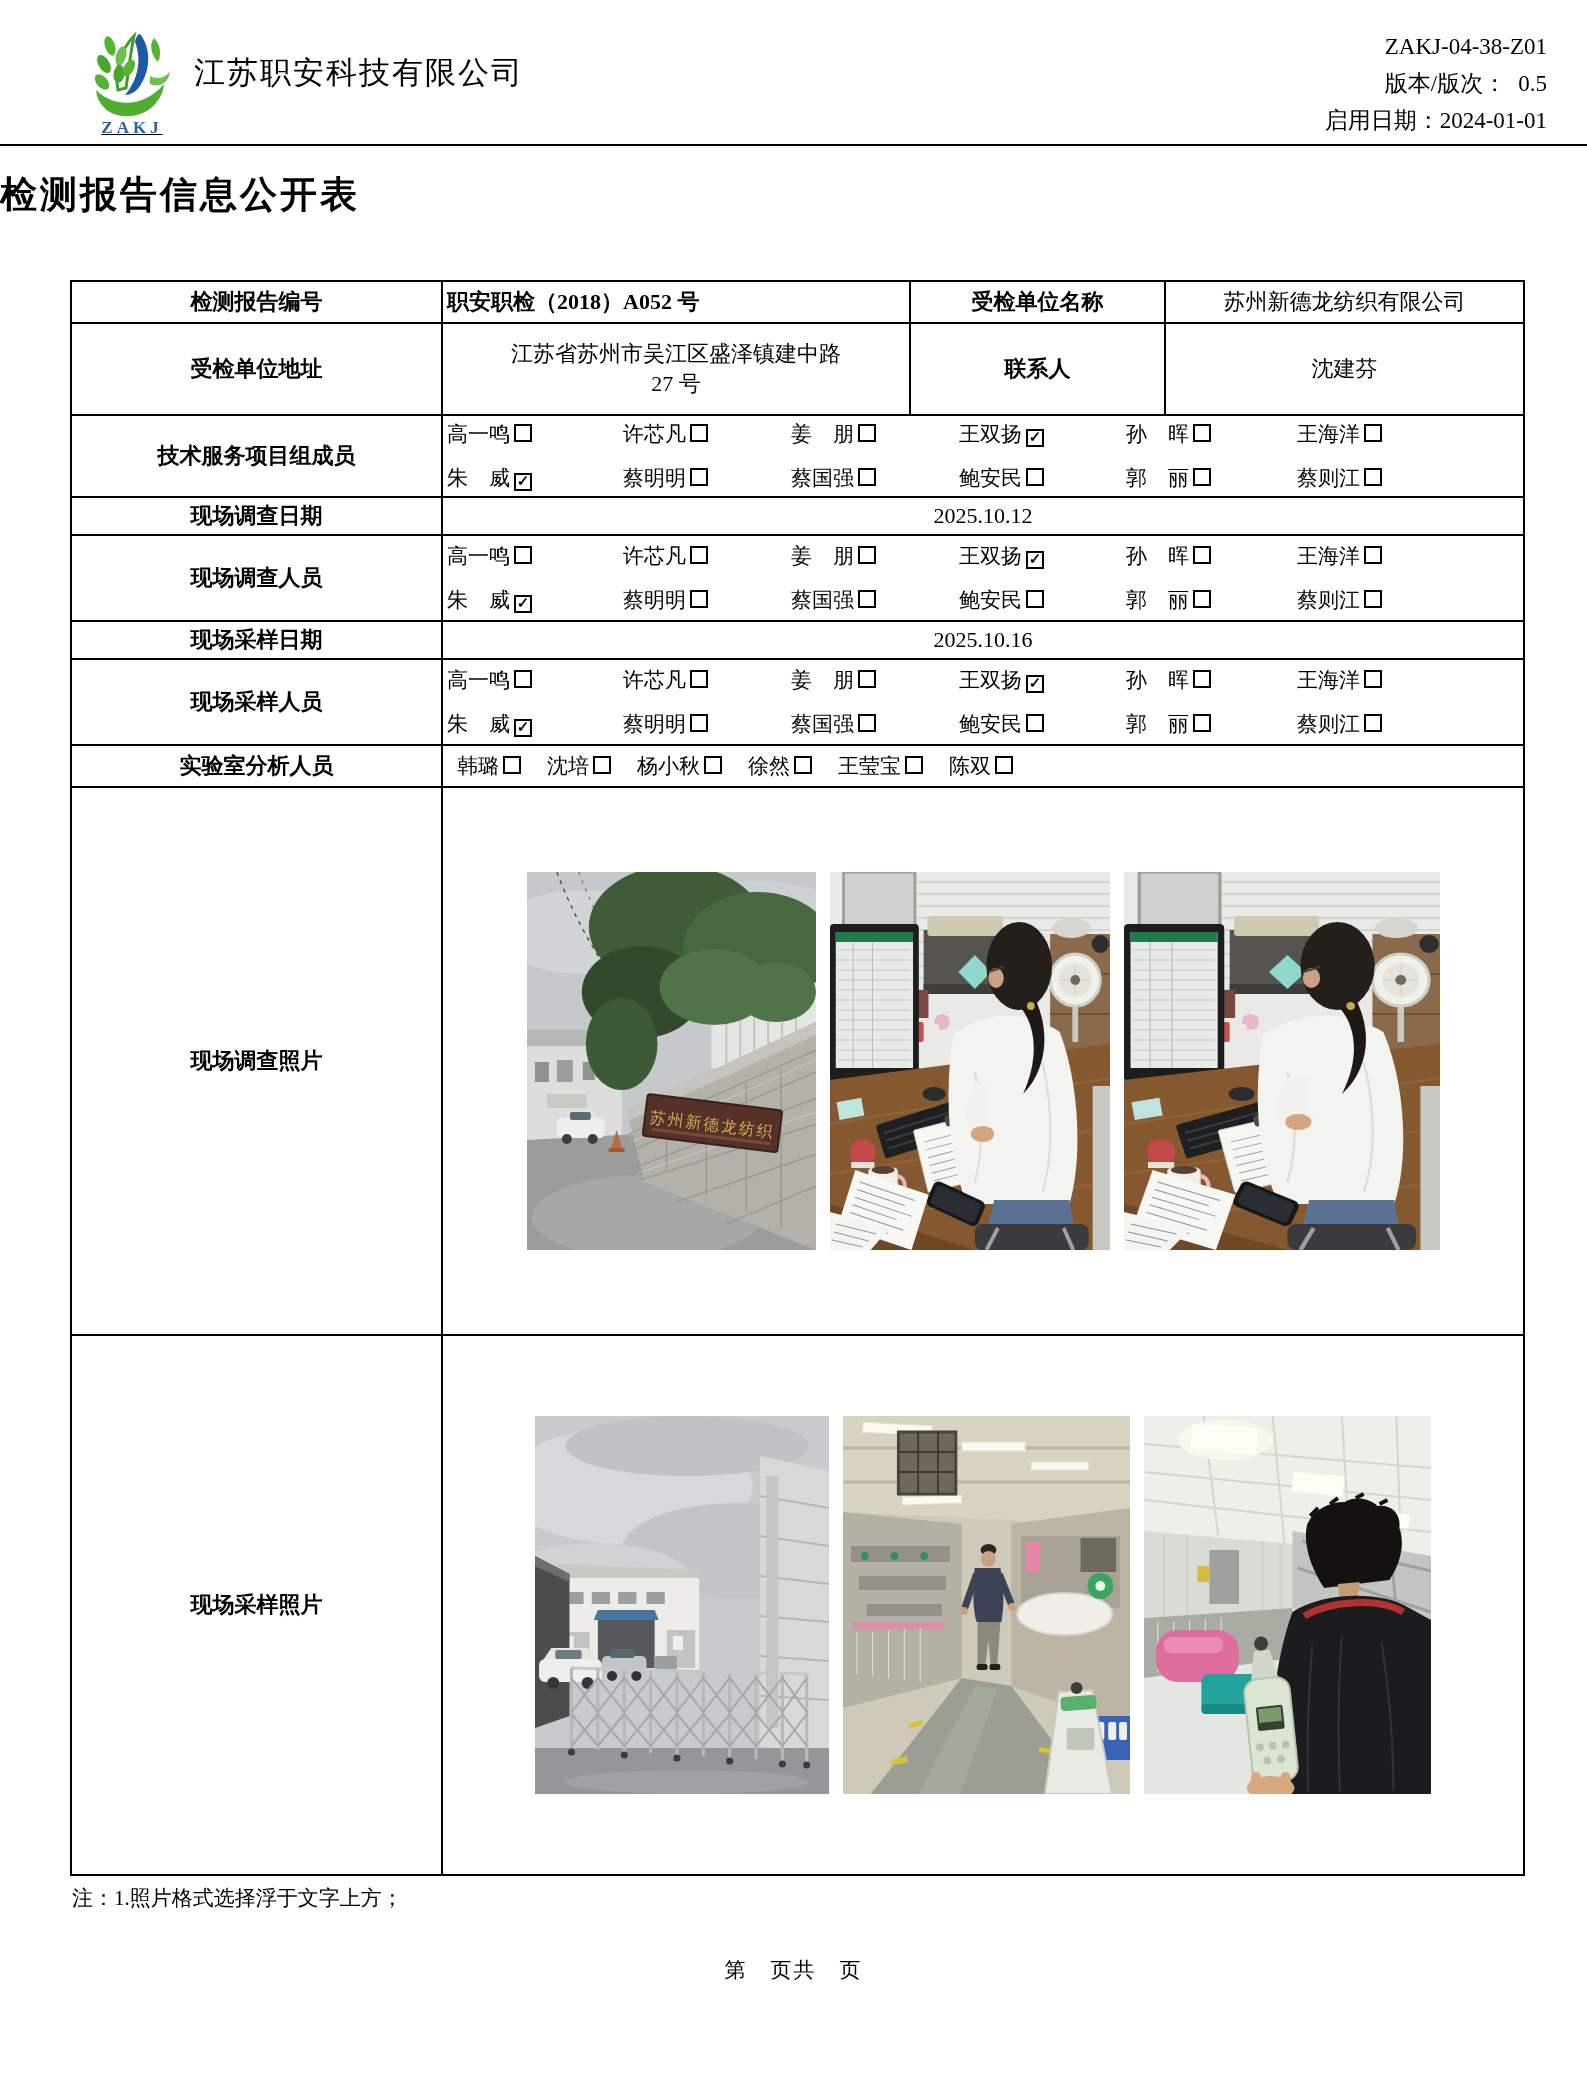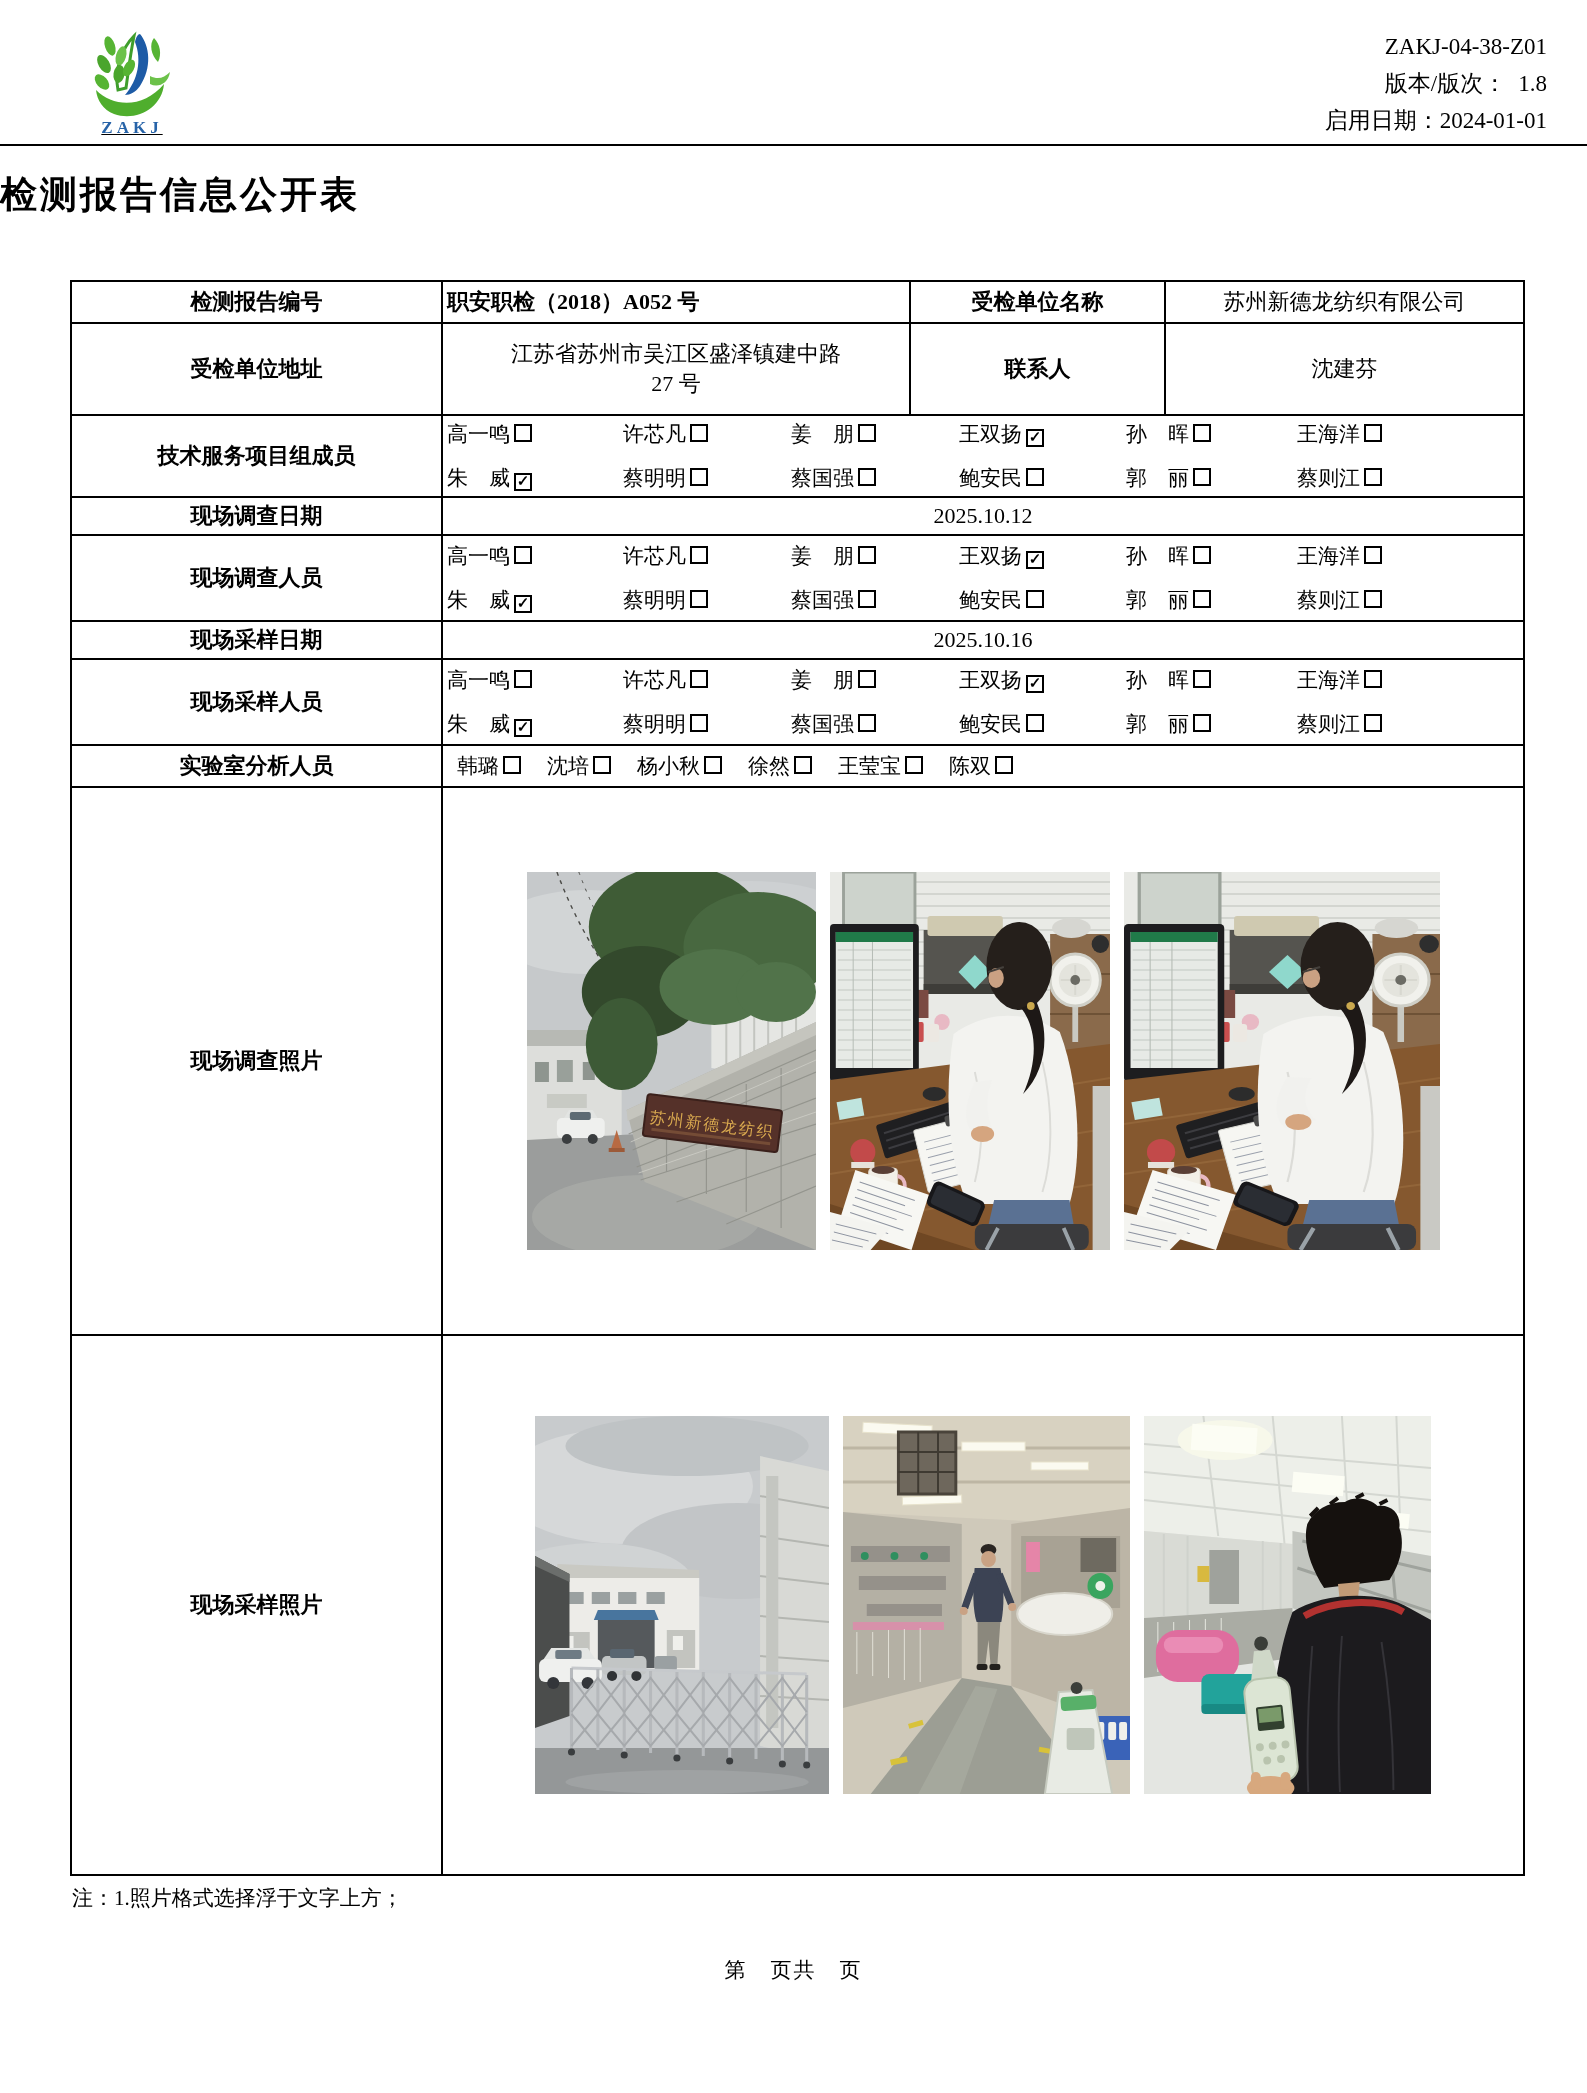--- a/index.html
+++ b/index.html
@@ -85,23 +85,24 @@
 
       <path d="M52,8 C62,20 64,42 52,60 C48,66 42,69 37,69 C50,54 54,34 47,16 C48,11 50,8 52,8 Z" fill="#1d5ba6"></path>
 
       <path d="M66,12 C72,18 74,28 70,36 C63,29 61,18 66,12 Z" fill="#56b433"></path>
 
       <path d="M8,64 C26,82 56,82 76,58 C74,82 48,96 26,88 C15,84 9,74 8,64 Z" fill="#4fae2d"></path>
       <path d="M62,50 C70,54 76,52 82,46 C80,58 70,62 62,58 Z" fill="#6cc24a"></path>
     </svg>
     <div class="logo-text">ZAKJ</div>
   </div>
+  <div class="company-name">江苏职安科技有限公司</div>
   <div class="header-right">
     <div>ZAKJ-04-38-Z01</div>
-    <div><span>版本/版次：</span><span class="gap"></span><span>1.8</span></div>
+    <div><span>版本/版次：</span><span class="gap"></span><span>0.5</span></div>
     <div><span>启用日期：</span><span>2024-01-01</span></div>
   </div>
 </div>
 
 <div class="doc-title">检测报告信息公开表</div>
 
 <table class="form">
   <colgroup>
       <col class="c1">
       <col class="c2">

